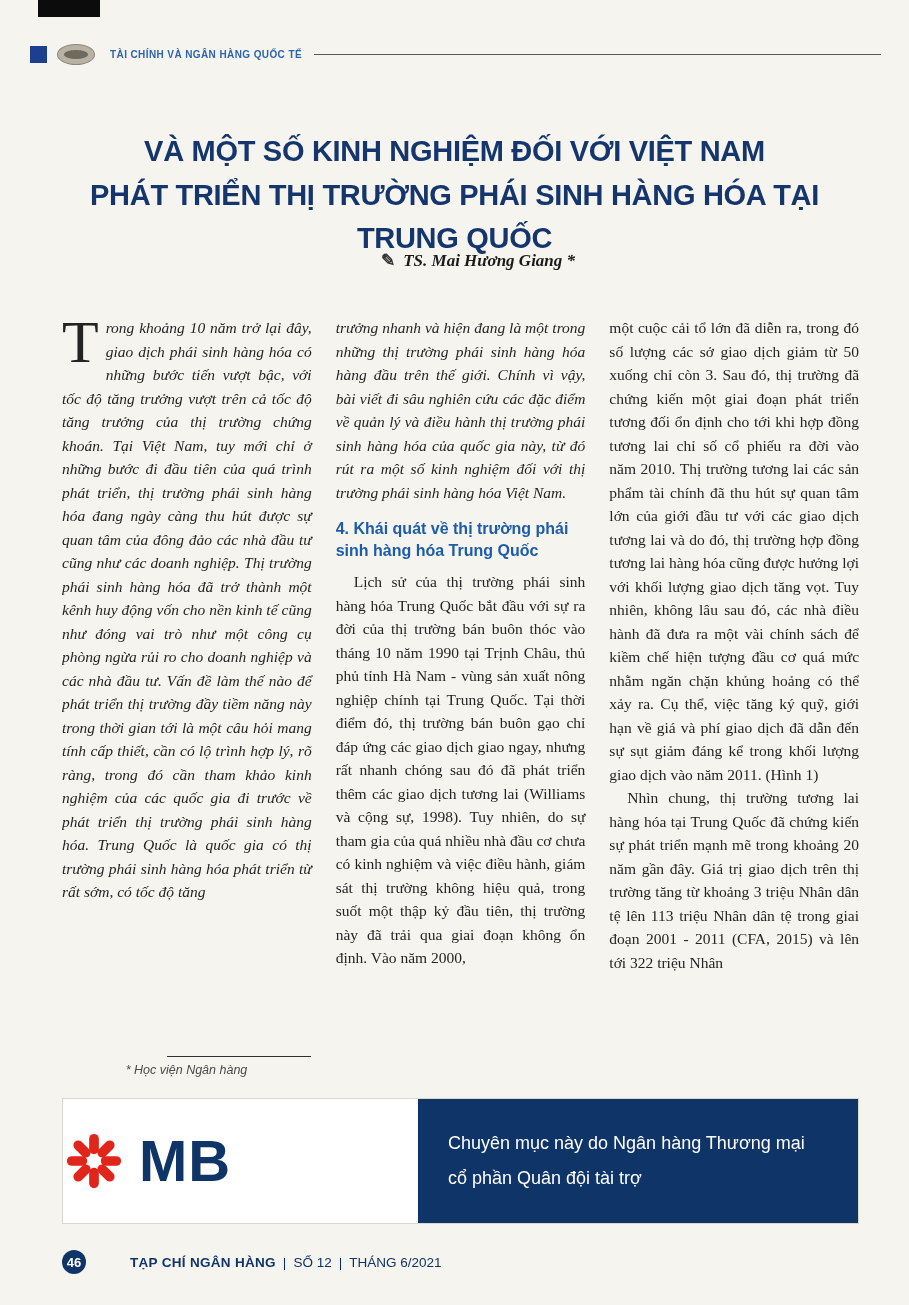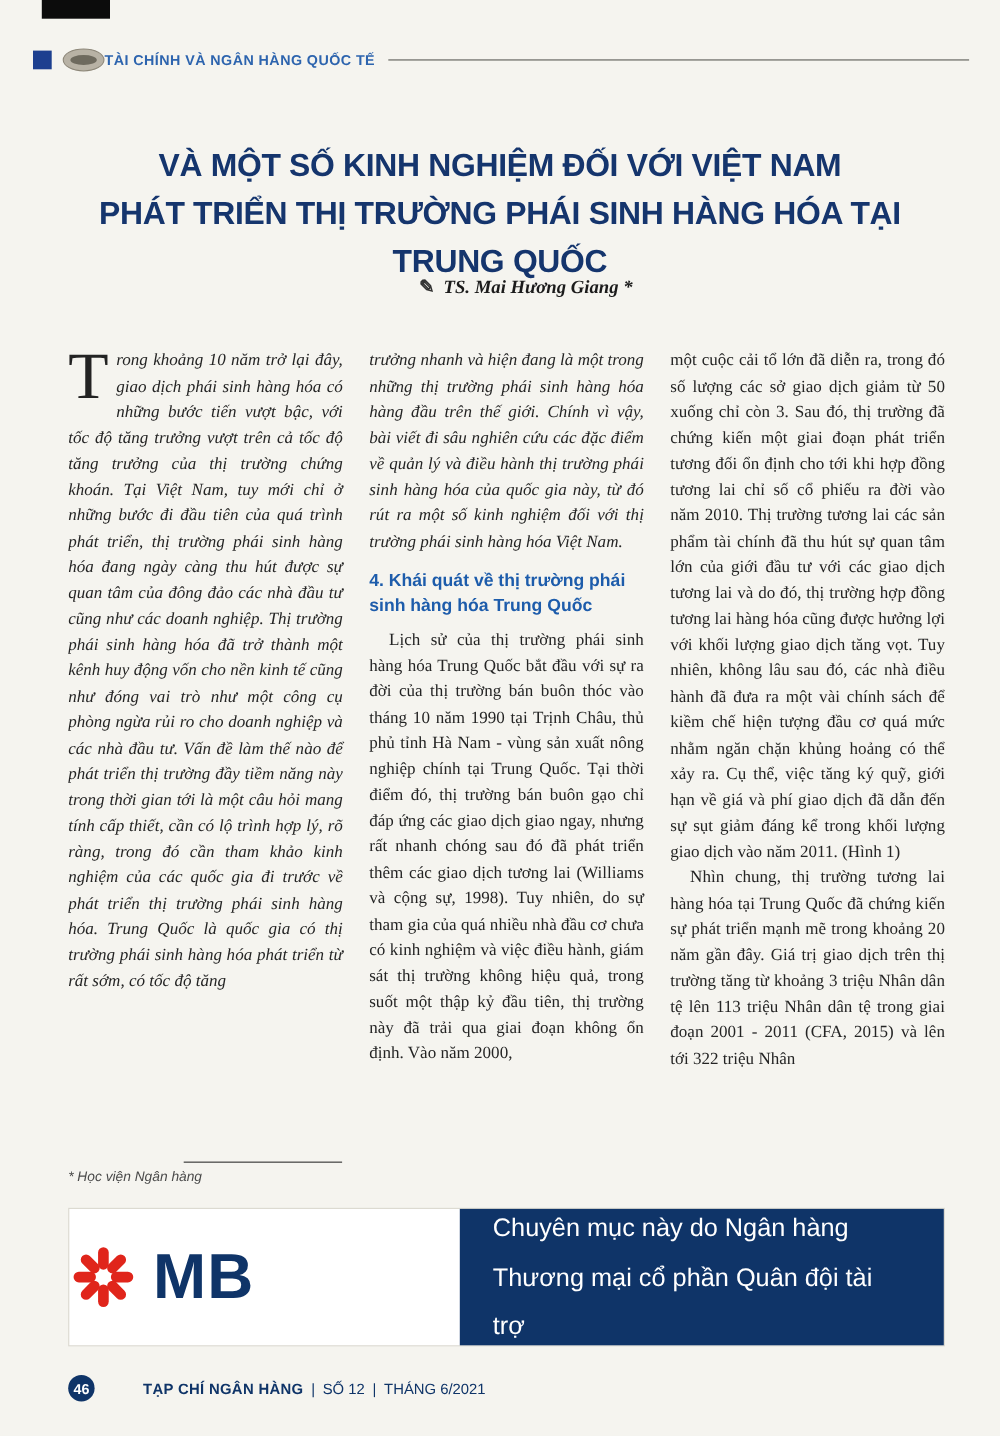--- a/index.html
+++ b/index.html
@@ -12,22 +12,22 @@
   }
   
   .scan-mark{position:absolute;top:0;left:38px;width:62px;height:17px;background:#0c0c0c;}
 
   
   .header{position:absolute;top:44px;left:30px;right:28px;display:flex;align-items:center;}
   .header-square{width:17px;height:17px;background:#1d3f8f;flex:0 0 auto;}
   .journal-logo{width:36px;height:19px;border-radius:50%;background:#b8b2a5;border:1px solid #8d8779;
     margin-left:10px;flex:0 0 auto;display:flex;align-items:center;justify-content:center;}
   .journal-logo-inner{width:24px;height:9px;border-radius:50%;background:#6e6a5e;}
-  .header-title{margin-left:0;font-family:"Liberation Sans",sans-serif;font-weight:bold;
-    font-size:13px;color:#2d64ae;letter-spacing:.4px;white-space:nowrap;}
+  .header-title{margin-left:15px;font-family:"Liberation Sans",sans-serif;font-weight:bold;
+    font-size:10px;color:#2d64ae;letter-spacing:.4px;white-space:nowrap;}
   .header-rule{flex:1;height:1px;background:#5a5a55;margin-left:12px;}
 
   
   .article-title{position:absolute;top:130px;left:40px;right:40px;text-align:center;
     font-family:"Liberation Sans",sans-serif;font-weight:bold;color:#15356d;
     font-size:29px;line-height:1.5;letter-spacing:-0.3px;}
   .author-line{position:absolute;top:250px;left:0;right:0;text-align:center;
     font-size:17px;font-weight:bold;font-style:italic;color:#1b1b1b;padding-left:47px;}
   .pen-icon{font-style:normal;margin-right:8px;color:#333;}
 
@@ -39,31 +39,31 @@
   .italic-text{font-style:italic;}
   .dropcap{float:left;font-size:60px;line-height:48px;padding:2px 7px 0 0;font-style:normal;
     color:#232323;font-family:"Liberation Serif",serif;}
   .section-heading{font-family:"Liberation Sans",sans-serif;font-weight:bold;color:#1d5cab;
     font-size:16px;line-height:1.35;margin:14px 0 9px 0;text-align:left;}
   .indent{text-indent:18px;}
 
   
   .footnote{position:absolute;top:740px;left:0;width:249px;}
   .footnote-rule{width:58%;margin-left:auto;border-top:1px solid #2f2f2f;margin-bottom:6px;}
-  .footnote-text{display:block;text-align:left;font-family:"Liberation Sans",sans-serif;
+  .footnote-text{display:block;text-align:center;font-family:"Liberation Sans",sans-serif;
     font-style:italic;font-size:12.5px;color:#4a4a4a;}
 
   
   .banner{position:absolute;top:1098px;left:62px;width:797px;height:126px;display:flex;
     background:#ffffff;border:1px solid #d9d6cd;box-sizing:border-box;}
   .banner-left{width:355px;display:flex;align-items:center;justify-content:flex-start;gap:14px;}
   .mb-logo-text{font-family:"Liberation Sans",sans-serif;font-weight:bold;font-size:58px;
     color:#0f3468;letter-spacing:1px;line-height:1;}
   .banner-right{flex:1;background:#0f3468;color:#ffffff;display:flex;align-items:center;
-    padding:16px 30px;font-family:"Liberation Sans",sans-serif;font-size:23px;line-height:1.95;}
+    padding:16px 30px;font-family:"Liberation Sans",sans-serif;font-size:18px;line-height:1.95;}
 
   
   .footer{position:absolute;top:1250px;left:62px;display:flex;align-items:center;gap:7px;
     font-family:"Liberation Sans",sans-serif;color:#0f3468;}
   .page-circle{width:24px;height:24px;border-radius:50%;background:#0f3468;color:#fff;
     display:flex;align-items:center;justify-content:center;font-size:13px;font-weight:bold;}
   .footer-text{font-size:13.5px;display:flex;align-items:center;gap:7px;}
   .footer-name{font-weight:bold;letter-spacing:.3px;margin-left:37px;}
   .footer-sep{color:#0f3468;font-weight:normal;}
 </style>

